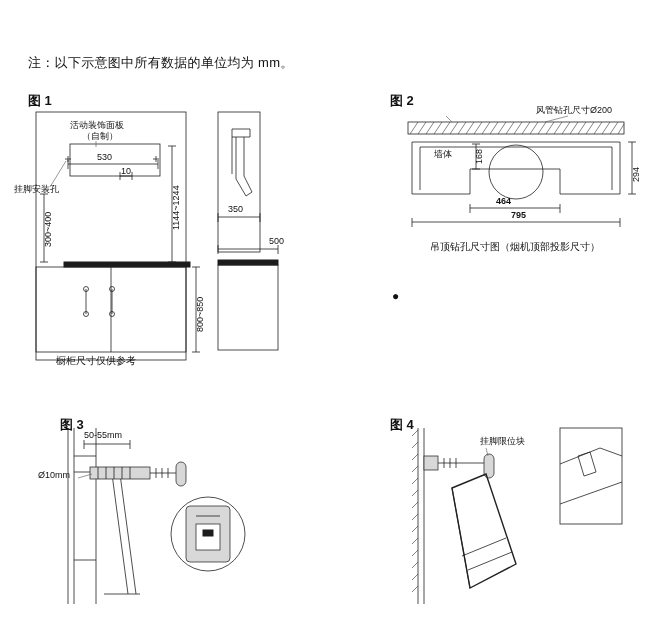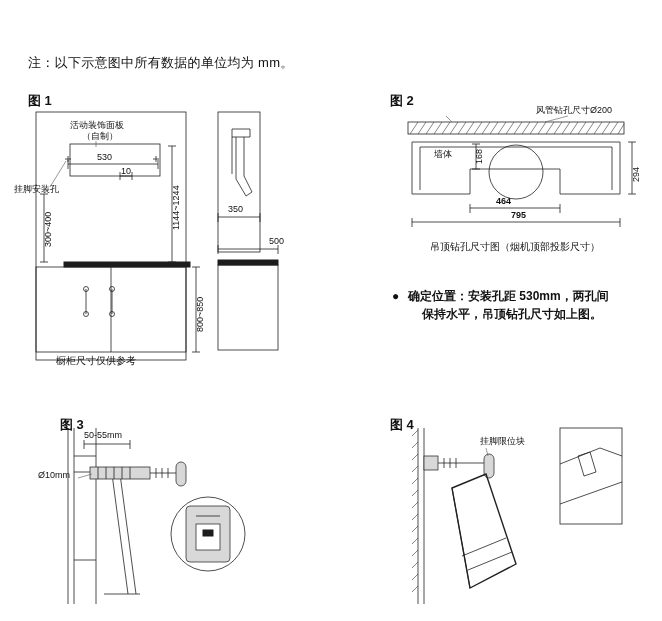--- a/index.html
+++ b/index.html
@@ -222,21 +222,19 @@
 
   <div class="lbl" style="left:434px;top:101px;margin-top:44px;">墙体</div>
   <div class="lbl" style="left:536px;top:101px;">风管钻孔尺寸Ø200</div>
   <div class="vlbl" style="left:474px;top:160px;">168</div>
   <div class="vlbl" style="left:631px;top:178px;">294</div>
   <div class="lbl b" style="left:496px;top:192px;">464</div>
   <div class="lbl b" style="left:503px;top:206px;margin-left:8px;">795</div>
   <div class="cap" style="left:430px;top:236px;">吊顶钻孔尺寸图（烟机顶部投影尺寸）</div>
 
   <div class="bullet" style="left:392px;top:283px;">●</div>
-  <div class="bullet" style="left:408px;top:283px;font-weight:bold;">确定位置：安装孔距 530mm，两孔间</div>
-  <div class="bullet" style="left:422px;top:301px;font-weight:bold;">保持水平，吊顶钻孔尺寸如上图。</div>
 
   <div class="lbl" style="left:84px;top:426px;">50-55mm</div>
   <div class="lbl" style="left:38px;top:466px;">Ø10mm</div>
 
   <div class="lbl" style="left:480px;top:432px;">挂脚限位块</div>
 
 </div>
 
 </body></html>

